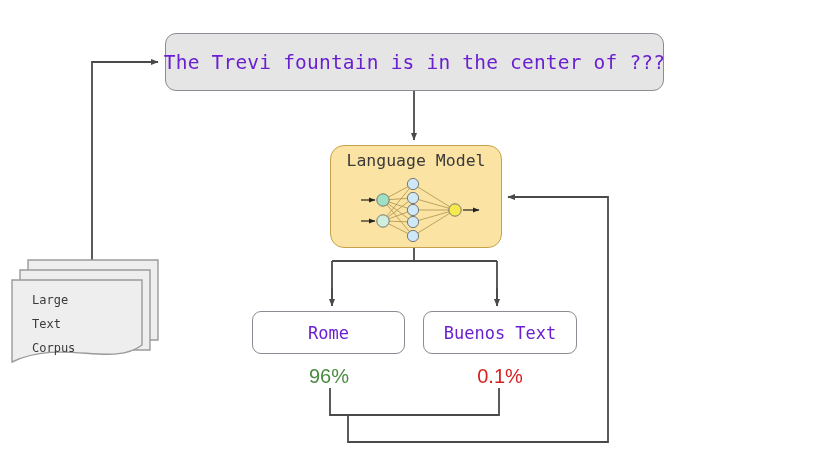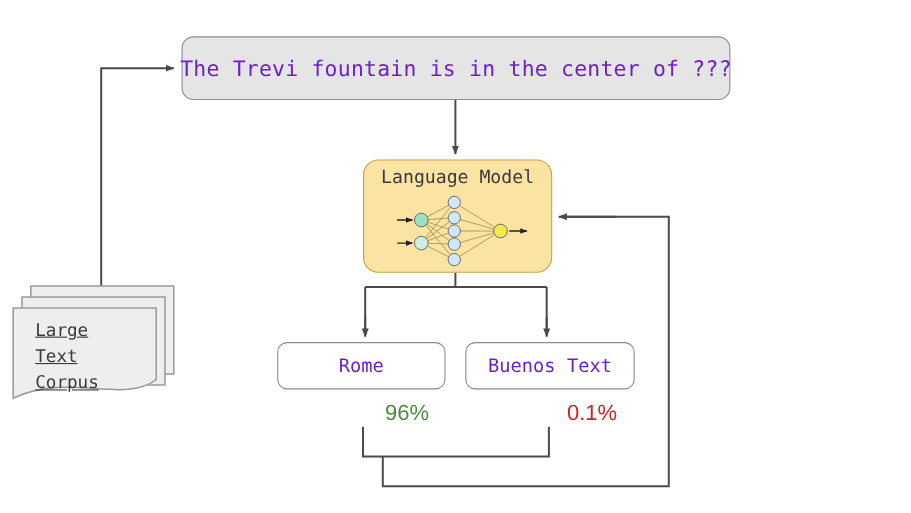--- a/index.html
+++ b/index.html
@@ -94,36 +94,35 @@
     color: #6a1fd0;
     white-space: nowrap;
   }
 
   
   .prob-label {
     position: absolute;
     top: 365px;
     font-family: "Liberation Sans", sans-serif;
     font-size: 20px;
-    text-align: right;
+    text-align: center;
     white-space: nowrap;
   }
   #prob-label-0 { left: 268px; width: 122px; }
   #prob-label-1 { left: 439px; width: 122px; }
   #corpus-text {
     position: absolute;
     left: 32px;
     top: 288px;
     width: 120px;
     font-family: "DejaVu Sans Mono", monospace;
-    font-size: 16px;
+    font-size: 12px;
     line-height: 24px;
     color: #3a3a3a;
     white-space: pre-line;
-    text-decoration: underline;
   }
 </style>
 </head>
 <body>
 
 <div id="canvas">
 
   <svg id="wires" viewBox="0 0 828 466" xmlns="http://www.w3.org/2000/svg">
     <defs>
       <marker id="arrowhead" markerWidth="9" markerHeight="9" refX="7.4" refY="3.2" orient="auto" markerUnits="userSpaceOnUse">

